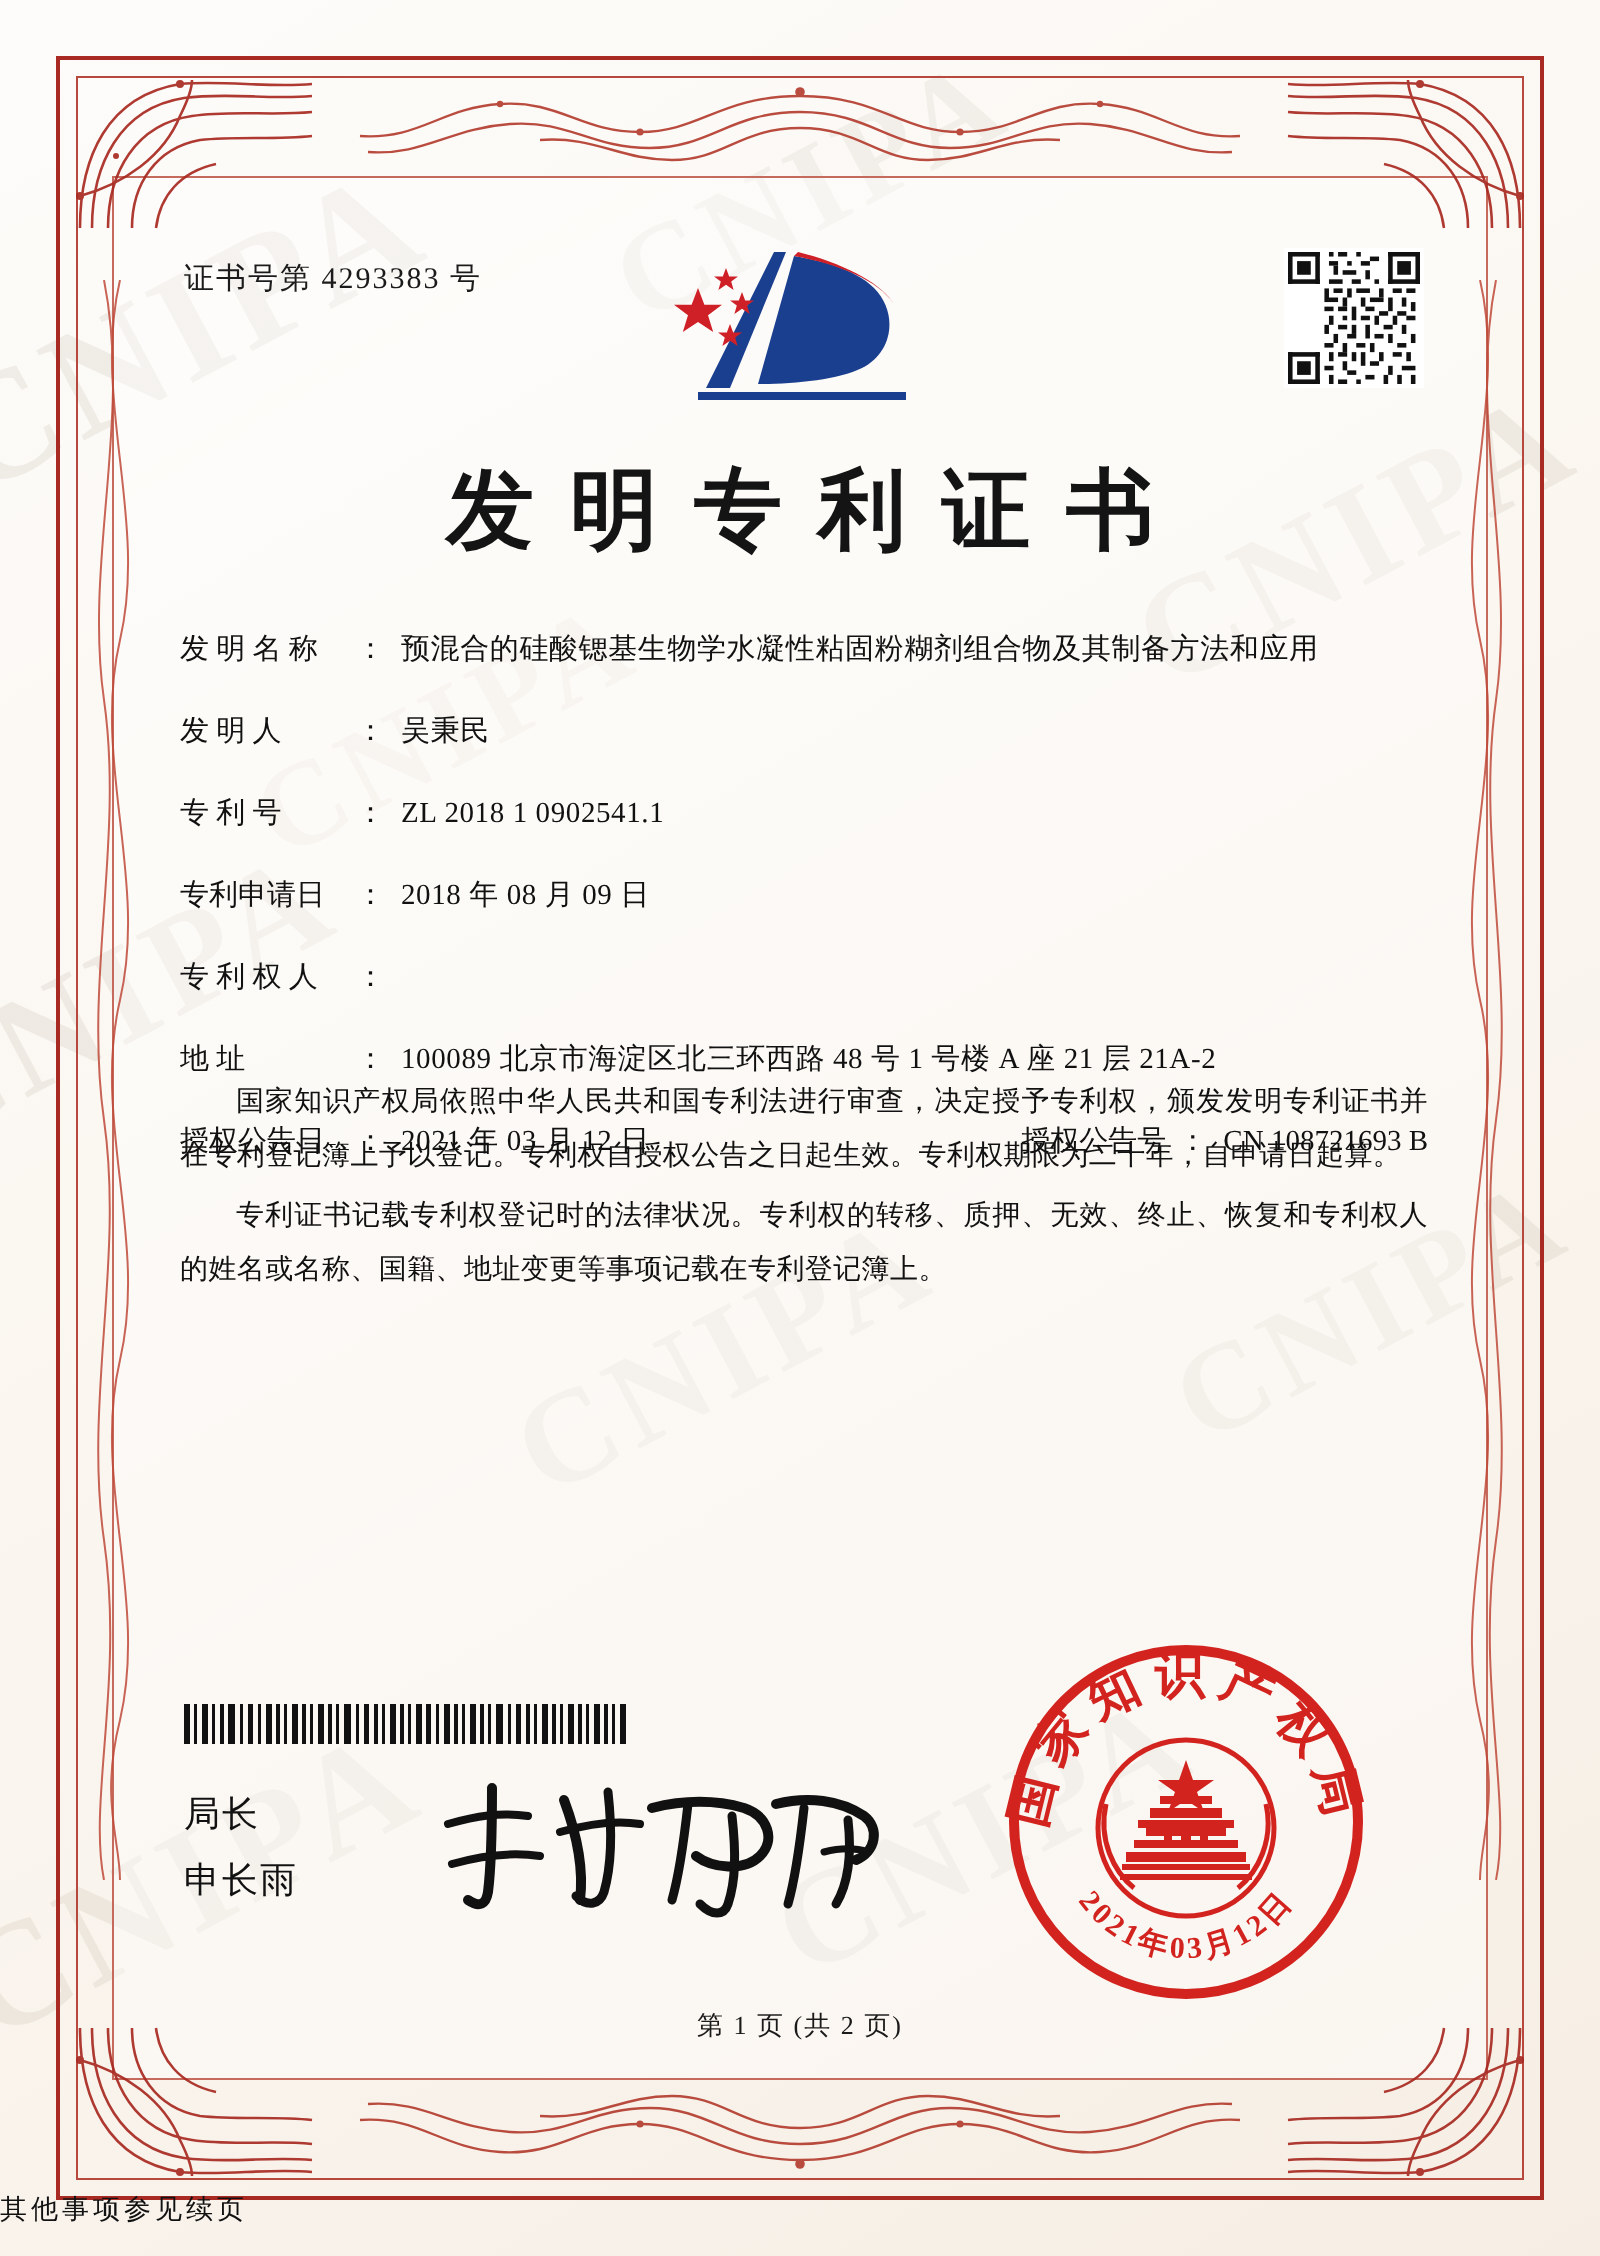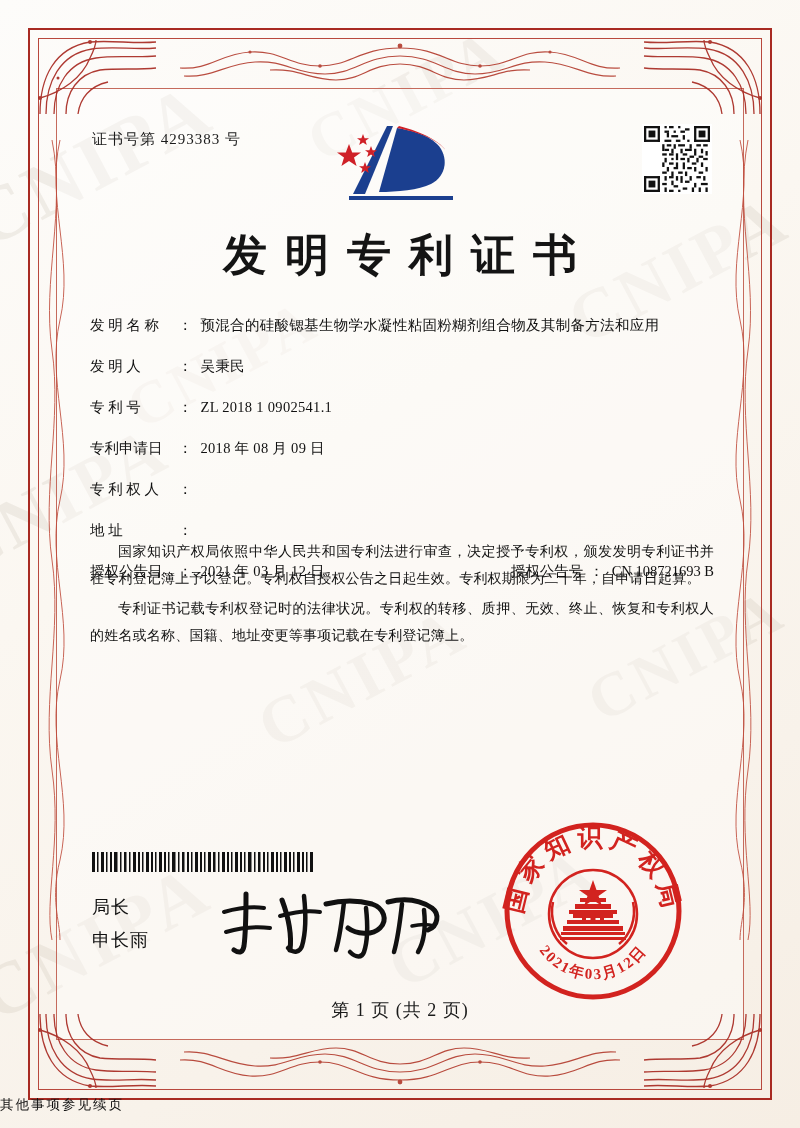--- a/index.html
+++ b/index.html
@@ -191,21 +191,21 @@
   }
   .seal {
     position: absolute;
     right: 56px; bottom: 34px;
     width: 190px; height: 190px;
   }
   .page-no {
     position: absolute;
     left: 0; right: 0; bottom: 18px;
     text-align: center;
-    font-size: 18px;
+    font-size: 13px;
     color: #1a1a1a;
     letter-spacing: 1px;
   }
   .footer-note {
     position: absolute;
     left: 0; right: 4px; bottom: 14px;
     font-size: 13.5px;
     color: #111;
     letter-spacing: 2px;
   }
@@ -471,20 +471,21 @@
         <div class="fld-colon">：</div>
         <div class="fld-value">2018 年 08 月 09 日</div>
       </div>
       <div class="field-row">
         <div class="fld-label">专 利 权 人</div>
         <div class="fld-colon">：</div>
       </div>
       <div class="field-row">
         <div class="fld-label">地 址</div>
         <div class="fld-colon">：</div>
+        <div class="fld-value">100089 北京市海淀区北三环西路 48 号 1 号楼 A 座 21 层 21A-2</div>
       </div>
       <div class="field-row">
         <div class="fld-label">授权公告日</div>
         <div class="fld-colon">：</div>
         <div class="fld-value">2021 年 03 月 12 日</div>
         <div class="inline-extra">授权公告号</div>
         <div class="fld-colon" style="margin-left:6px">：</div>
         <div>CN 108721693 B</div>
       </div>
     </div>

